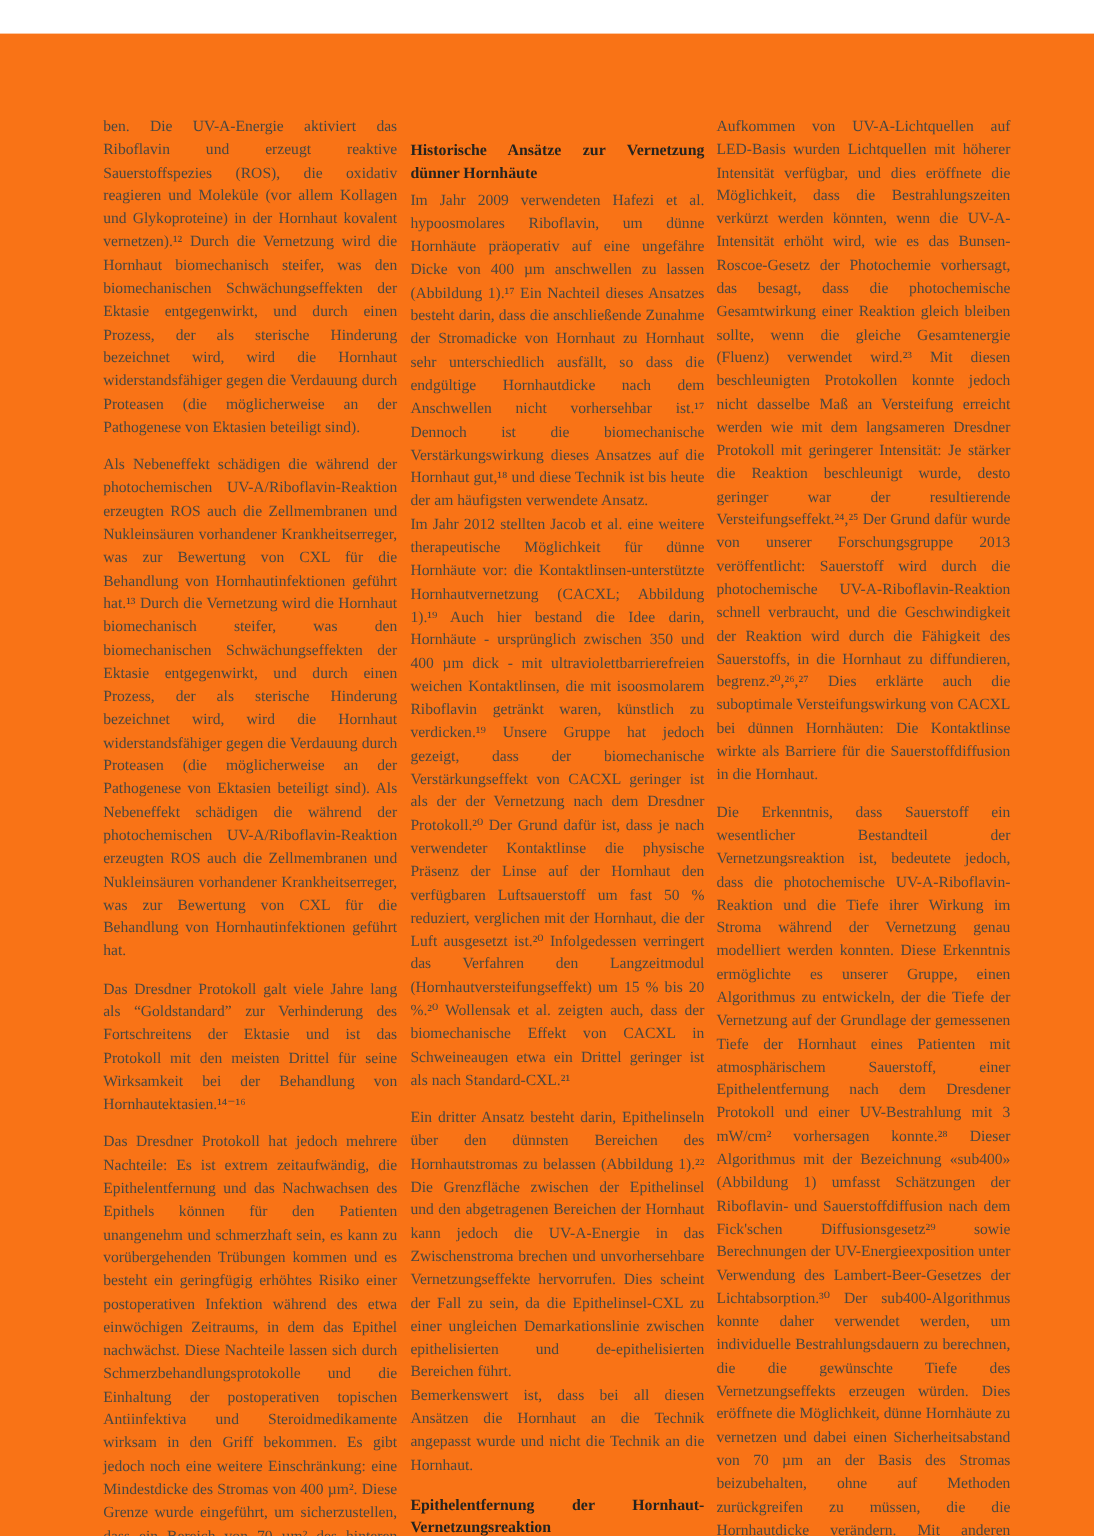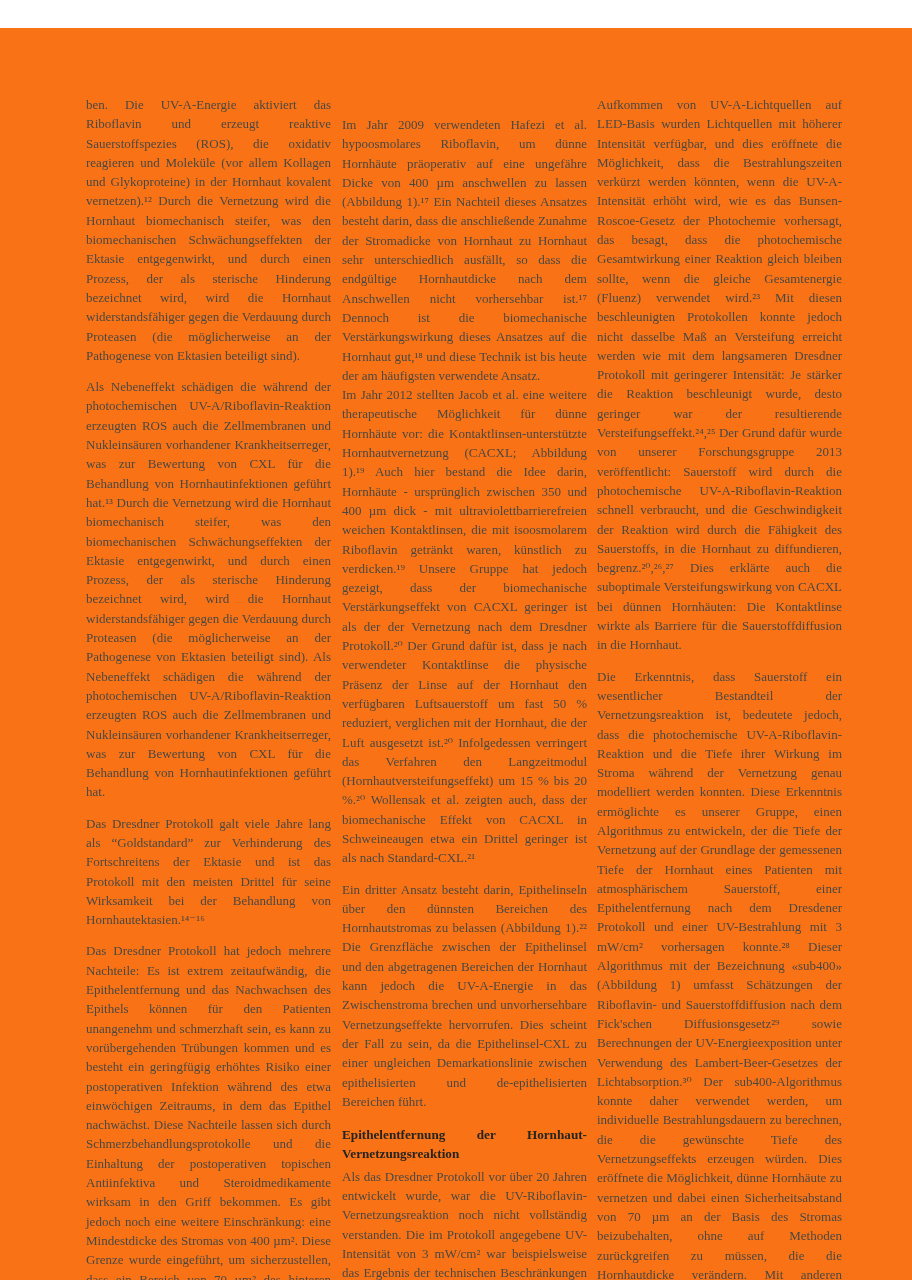--- a/index.html
+++ b/index.html
@@ -55,23 +55,25 @@
 <div class="page">
 
   <div class="col col-1">
     <p class="para">ben. Die UV-A-Energie aktiviert das Riboflavin und erzeugt reaktive Sauerstoffspezies (ROS), die oxidativ reagieren und Moleküle (vor allem Kollagen und Glykoproteine) in der Hornhaut kovalent vernetzen).¹² Durch die Vernetzung wird die Hornhaut biomechanisch steifer, was den biomechanischen Schwächungseffekten der Ektasie entgegenwirkt, und durch einen Prozess, der als sterische Hinderung bezeichnet wird, wird die Hornhaut widerstandsfähiger gegen die Verdauung durch Proteasen (die möglicherweise an der Pathogenese von Ektasien beteiligt sind).</p>
     <p class="para">Als Nebeneffekt schädigen die während der photochemischen UV-A/Riboflavin-Reaktion erzeugten ROS auch die Zellmembranen und Nukleinsäuren vorhandener Krankheitserreger, was zur Bewertung von CXL für die Behandlung von Hornhautinfektionen geführt hat.¹³ Durch die Vernetzung wird die Hornhaut biomechanisch steifer, was den biomechanischen Schwächungseffekten der Ektasie entgegenwirkt, und durch einen Prozess, der als sterische Hinderung bezeichnet wird, wird die Hornhaut widerstandsfähiger gegen die Verdauung durch Proteasen (die möglicherweise an der Pathogenese von Ektasien beteiligt sind). Als Nebeneffekt schädigen die während der photochemischen UV-A/Riboflavin-Reaktion erzeugten ROS auch die Zellmembranen und Nukleinsäuren vorhandener Krankheitserreger, was zur Bewertung von CXL für die Behandlung von Hornhautinfektionen geführt hat.</p>
     <p class="para">Das Dresdner Protokoll galt viele Jahre lang als “Goldstandard” zur Verhinderung des Fortschreitens der Ektasie und ist das Protokoll mit den meisten Drittel für seine Wirksamkeit bei der Behandlung von Hornhautektasien.¹⁴⁻¹⁶</p>
     <p class="para">Das Dresdner Protokoll hat jedoch mehrere Nachteile: Es ist extrem zeitaufwändig, die Epithelentfernung und das Nachwachsen des Epithels können für den Patienten unangenehm und schmerzhaft sein, es kann zu vorübergehenden Trübungen kommen und es besteht ein geringfügig erhöhtes Risiko einer postoperativen Infektion während des etwa einwöchigen Zeitraums, in dem das Epithel nachwächst. Diese Nachteile lassen sich durch Schmerzbehandlungsprotokolle und die Einhaltung der postoperativen topischen Antiinfektiva und Steroidmedikamente wirksam in den Griff bekommen. Es gibt jedoch noch eine weitere Einschränkung: eine Mindestdicke des Stromas von 400 µm². Diese Grenze wurde eingeführt, um sicherzustellen, dass ein Bereich von 70 µm² des hinteren Stromas als unvernetzte Sicherheitsmarge verbleibt, um das Hornhautendothel vor schädlicher UV-Strahlung zu schützen. Dies hatte jedoch zur Folge, dass viele Augen mit Keratokonus, die von den biomechanischen Verstärkungseffekten der CXL profitieren könnten, das Verfahren nicht erhalten konnten.</p>
   </div>
 
   <div class="col col-2">
+    <h2 class="heading">Historische Ansätze zur Vernetzung dünner Hornhäute</h2>
     <p class="para tight">Im Jahr 2009 verwendeten Hafezi et al. hypoosmolares Riboflavin, um dünne Hornhäute präoperativ auf eine ungefähre Dicke von 400 µm anschwellen zu lassen (Abbildung 1).¹⁷ Ein Nachteil dieses Ansatzes besteht darin, dass die anschließende Zunahme der Stromadicke von Hornhaut zu Hornhaut sehr unterschiedlich ausfällt, so dass die endgültige Hornhautdicke nach dem Anschwellen nicht vorhersehbar ist.¹⁷ Dennoch ist die biomechanische Verstärkungswirkung dieses Ansatzes auf die Hornhaut gut,¹⁸ und diese Technik ist bis heute der am häufigsten verwendete Ansatz.</p>
     <p class="para">Im Jahr 2012 stellten Jacob et al. eine weitere therapeutische Möglichkeit für dünne Hornhäute vor: die Kontaktlinsen-unterstützte Hornhautvernetzung (CACXL; Abbildung 1).¹⁹ Auch hier bestand die Idee darin, Hornhäute - ursprünglich zwischen 350 und 400 µm dick - mit ultraviolettbarrierefreien weichen Kontaktlinsen, die mit isoosmolarem Riboflavin getränkt waren, künstlich zu verdicken.¹⁹ Unsere Gruppe hat jedoch gezeigt, dass der biomechanische Verstärkungseffekt von CACXL geringer ist als der der Vernetzung nach dem Dresdner Protokoll.²⁰ Der Grund dafür ist, dass je nach verwendeter Kontaktlinse die physische Präsenz der Linse auf der Hornhaut den verfügbaren Luftsauerstoff um fast 50 % reduziert, verglichen mit der Hornhaut, die der Luft ausgesetzt ist.²⁰ Infolgedessen verringert das Verfahren den Langzeitmodul (Hornhautversteifungseffekt) um 15 % bis 20 %.²⁰ Wollensak et al. zeigten auch, dass der biomechanische Effekt von CACXL in Schweineaugen etwa ein Drittel geringer ist als nach Standard-CXL.²¹</p>
     <p class="para tight">Ein dritter Ansatz besteht darin, Epithelinseln über den dünnsten Bereichen des Hornhautstromas zu belassen (Abbildung 1).²² Die Grenzfläche zwischen der Epithelinsel und den abgetragenen Bereichen der Hornhaut kann jedoch die UV-A-Energie in das Zwischenstroma brechen und unvorhersehbare Vernetzungseffekte hervorrufen. Dies scheint der Fall zu sein, da die Epithelinsel-CXL zu einer ungleichen Demarkationslinie zwischen epithelisierten und de-epithelisierten Bereichen führt.</p>
+    <p class="para">Bemerkenswert ist, dass bei all diesen Ansätzen die Hornhaut an die Technik angepasst wurde und nicht die Technik an die Hornhaut.</p>
     <h2 class="heading">Epithelentfernung der Hornhaut-Vernetzungsreaktion</h2>
     <p class="para">Als das Dresdner Protokoll vor über 20 Jahren entwickelt wurde, war die UV-Riboflavin-Vernetzungsreaktion noch nicht vollständig verstanden. Die im Protokoll angegebene UV-Intensität von 3 mW/cm² war beispielsweise das Ergebnis der technischen Beschränkungen von Quecksilberdampf-UV-Lampen, die damals die einzigen geeigneten UV-Lichtquellen waren. Mit dem</p>
   </div>
 
   <div class="col col-3">
     <p class="para">Aufkommen von UV-A-Lichtquellen auf LED-Basis wurden Lichtquellen mit höherer Intensität verfügbar, und dies eröffnete die Möglichkeit, dass die Bestrahlungszeiten verkürzt werden könnten, wenn die UV-A-Intensität erhöht wird, wie es das Bunsen-Roscoe-Gesetz der Photochemie vorhersagt, das besagt, dass die photochemische Gesamtwirkung einer Reaktion gleich bleiben sollte, wenn die gleiche Gesamtenergie (Fluenz) verwendet wird.²³ Mit diesen beschleunigten Protokollen konnte jedoch nicht dasselbe Maß an Versteifung erreicht werden wie mit dem langsameren Dresdner Protokoll mit geringerer Intensität: Je stärker die Reaktion beschleunigt wurde, desto geringer war der resultierende Versteifungseffekt.²⁴,²⁵ Der Grund dafür wurde von unserer Forschungsgruppe 2013 veröffentlicht: Sauerstoff wird durch die photochemische UV-A-Riboflavin-Reaktion schnell verbraucht, und die Geschwindigkeit der Reaktion wird durch die Fähigkeit des Sauerstoffs, in die Hornhaut zu diffundieren, begrenz.²⁰,²⁶,²⁷ Dies erklärte auch die suboptimale Versteifungswirkung von CACXL bei dünnen Hornhäuten: Die Kontaktlinse wirkte als Barriere für die Sauerstoffdiffusion in die Hornhaut.</p>
     <p class="para">Die Erkenntnis, dass Sauerstoff ein wesentlicher Bestandteil der Vernetzungsreaktion ist, bedeutete jedoch, dass die photochemische UV-A-Riboflavin-Reaktion und die Tiefe ihrer Wirkung im Stroma während der Vernetzung genau modelliert werden konnten. Diese Erkenntnis ermöglichte es unserer Gruppe, einen Algorithmus zu entwickeln, der die Tiefe der Vernetzung auf der Grundlage der gemessenen Tiefe der Hornhaut eines Patienten mit atmosphärischem Sauerstoff, einer Epithelentfernung nach dem Dresdener Protokoll und einer UV-Bestrahlung mit 3 mW/cm² vorhersagen konnte.²⁸ Dieser Algorithmus mit der Bezeichnung «sub400» (Abbildung 1) umfasst Schätzungen der Riboflavin- und Sauerstoffdiffusion nach dem Fick'schen Diffusionsgesetz²⁹ sowie Berechnungen der UV-Energieexposition unter Verwendung des Lambert-Beer-Gesetzes der Lichtabsorption.³⁰ Der sub400-Algorithmus konnte daher verwendet werden, um individuelle Bestrahlungsdauern zu berechnen, die die gewünschte Tiefe des Vernetzungseffekts erzeugen würden. Dies eröffnete die Möglichkeit, dünne Hornhäute zu vernetzen und dabei einen Sicherheitsabstand von 70 µm an der Basis des Stromas beizubehalten, ohne auf Methoden zurückgreifen zu müssen, die die Hornhautdicke verändern. Mit anderen Worten: CXL könnte an die Hornhaut angepasst und individualisiert werden, anstatt die Hornhaut an die Technik anzupassen.</p>
 
   </div>
 

